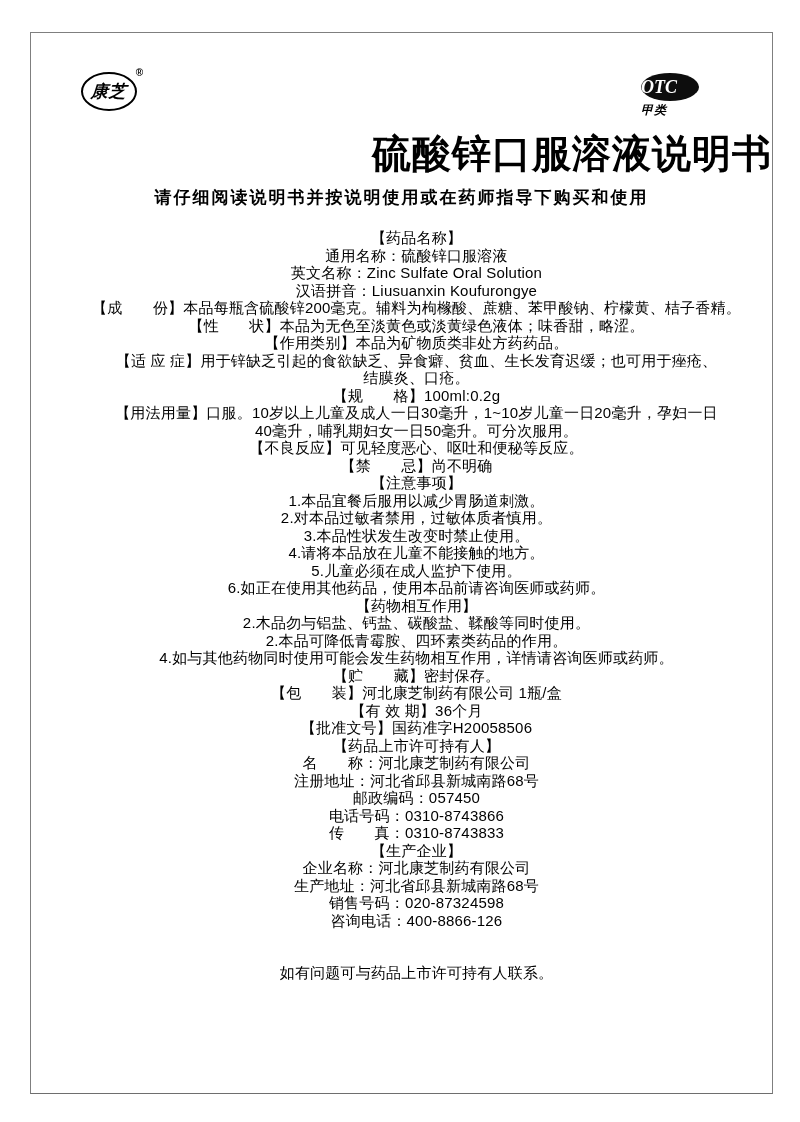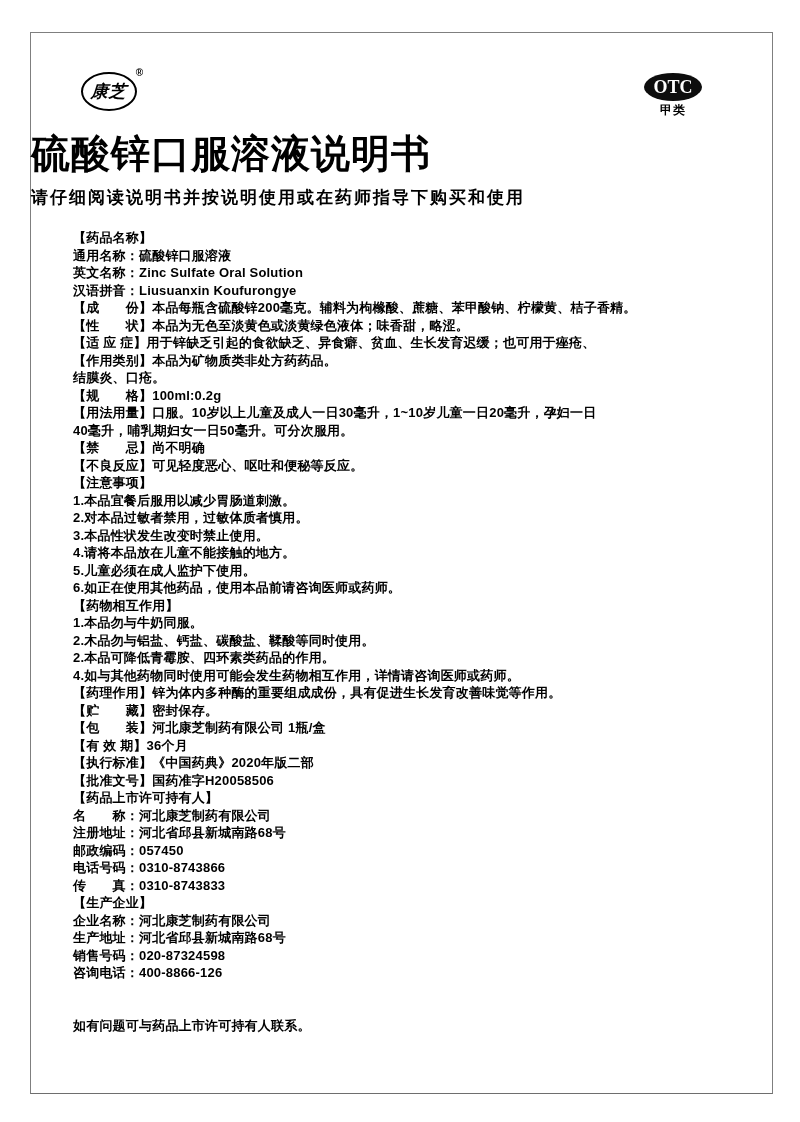--- a/index.html
+++ b/index.html
@@ -45,21 +45,22 @@
     right: -8px; top: -7px;
     font-size: 10px;
     font-weight: bold;
     background: #fff;
   }
   
   .otc-wrap {
     position: absolute;
     left: 610px; top: 40px;
     width: 64px;
-    text-align: center;
+    text-align: left;
+    font-style: italic;
   }
   .otc-badge {
     display: inline-block;
     width: 58px; height: 28px;
     background: #0d0d0d;
     border-radius: 50%;
     color: #ffffff;
     font-family: "Liberation Serif", serif;
     font-weight: bold;
     font-size: 18px;
@@ -69,47 +70,49 @@
   .otc-class {
     margin-top: 1px;
     font-size: 12px;
     font-weight: bold;
     letter-spacing: 1px;
   }
   .title {
     position: absolute;
     left: 0; top: 94px;
     width: 100%;
-    text-align: left;
+    text-align: right;
     font-size: 39px;
     font-weight: bold;
     letter-spacing: 1px;
     white-space: nowrap;
   }
   .subtitle {
     position: absolute;
     left: 0; top: 153px;
     width: 100%;
+    text-align: center;
     font-size: 17px;
     font-weight: bold;
     letter-spacing: 2px;
     white-space: nowrap;
   }
   .body-lines {
     position: absolute;
     left: 42px; top: 196px;
     right: 12px;
   }
   .line {
-    font-size: 13px;
-    font-weight: bold;
+    font-size: 15px;
+    font-weight: normal;
     line-height: 17.5px;
     min-height: 17.5px;
     white-space: pre;
     letter-spacing: 0.2px;
+    text-align: center;
   }
 </style>
 </head>
 <body>
 
 <div class="page">
   <div class="sheet">
 
     <div class="logo">
       <span class="logo-text">康芝</span>
@@ -124,45 +127,42 @@
     <div class="title">硫酸锌口服溶液说明书</div>
     <div class="subtitle">请仔细阅读说明书并按说明使用或在药师指导下购买和使用</div>
 
     <div class="body-lines">
         <div class="line">【药品名称】</div>
         <div class="line">通用名称：硫酸锌口服溶液</div>
         <div class="line">英文名称：Zinc Sulfate Oral Solution</div>
         <div class="line">汉语拼音：Liusuanxin Koufurongye</div>
         <div class="line">【成　　份】本品每瓶含硫酸锌200毫克。辅料为枸橼酸、蔗糖、苯甲酸钠、柠檬黄、桔子香精。</div>
         <div class="line">【性　　状】本品为无色至淡黄色或淡黄绿色液体；味香甜，略涩。</div>
+        <div class="line">【作用类别】本品为矿物质类非处方药药品。</div>
         <div class="line">【适 应 症】用于锌缺乏引起的食欲缺乏、异食癖、贫血、生长发育迟缓；也可用于痤疮、</div>
-        <div class="line">【作用类别】本品为矿物质类非处方药药品。</div>
         <div class="line">结膜炎、口疮。</div>
         <div class="line">【规　　格】100ml:0.2g</div>
         <div class="line">【用法用量】口服。10岁以上儿童及成人一日30毫升，1~10岁儿童一日20毫升，孕妇一日</div>
         <div class="line">40毫升，哺乳期妇女一日50毫升。可分次服用。</div>
+        <div class="line">【不良反应】可见轻度恶心、呕吐和便秘等反应。</div>
         <div class="line">【禁　　忌】尚不明确</div>
-        <div class="line">【不良反应】可见轻度恶心、呕吐和便秘等反应。</div>
         <div class="line">【注意事项】</div>
         <div class="line">1.本品宜餐后服用以减少胃肠道刺激。</div>
         <div class="line">2.对本品过敏者禁用，过敏体质者慎用。</div>
         <div class="line">3.本品性状发生改变时禁止使用。</div>
         <div class="line">4.请将本品放在儿童不能接触的地方。</div>
         <div class="line">5.儿童必须在成人监护下使用。</div>
         <div class="line">6.如正在使用其他药品，使用本品前请咨询医师或药师。</div>
         <div class="line">【药物相互作用】</div>
-        <div class="line">1.本品勿与牛奶同服。</div>
         <div class="line">2.木品勿与铝盐、钙盐、碳酸盐、鞣酸等同时使用。</div>
         <div class="line">2.本品可降低青霉胺、四环素类药品的作用。</div>
         <div class="line">4.如与其他药物同时使用可能会发生药物相互作用，详情请咨询医师或药师。</div>
-        <div class="line">【药理作用】锌为体内多种酶的重要组成成份，具有促进生长发育改善味觉等作用。</div>
         <div class="line">【贮　　藏】密封保存。</div>
         <div class="line">【包　　装】河北康芝制药有限公司 1瓶/盒</div>
         <div class="line">【有 效 期】36个月</div>
-        <div class="line">【执行标准】《中国药典》2020年版二部</div>
         <div class="line">【批准文号】国药准字H20058506</div>
         <div class="line">【药品上市许可持有人】</div>
         <div class="line">名　　称：河北康芝制药有限公司</div>
         <div class="line">注册地址：河北省邱县新城南路68号</div>
         <div class="line">邮政编码：057450</div>
         <div class="line">电话号码：0310-8743866</div>
         <div class="line">传　　真：0310-8743833</div>
         <div class="line">【生产企业】</div>
         <div class="line">企业名称：河北康芝制药有限公司</div>
         <div class="line">生产地址：河北省邱县新城南路68号</div>

